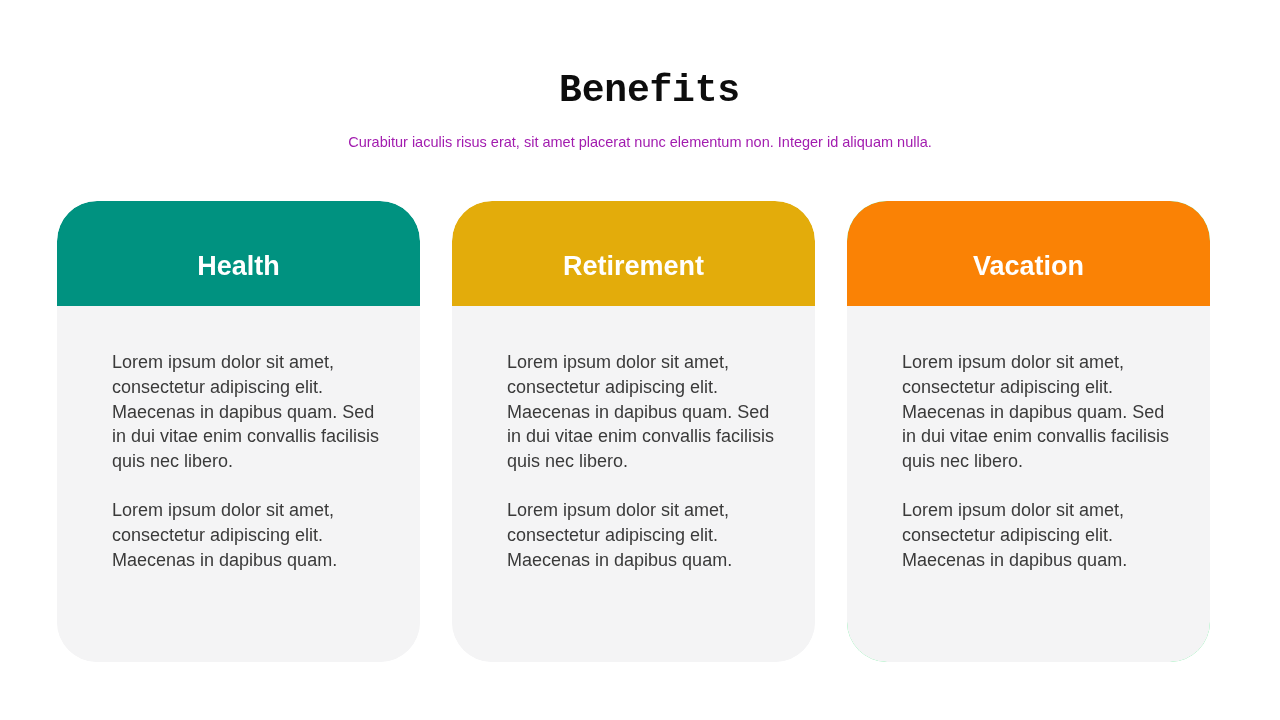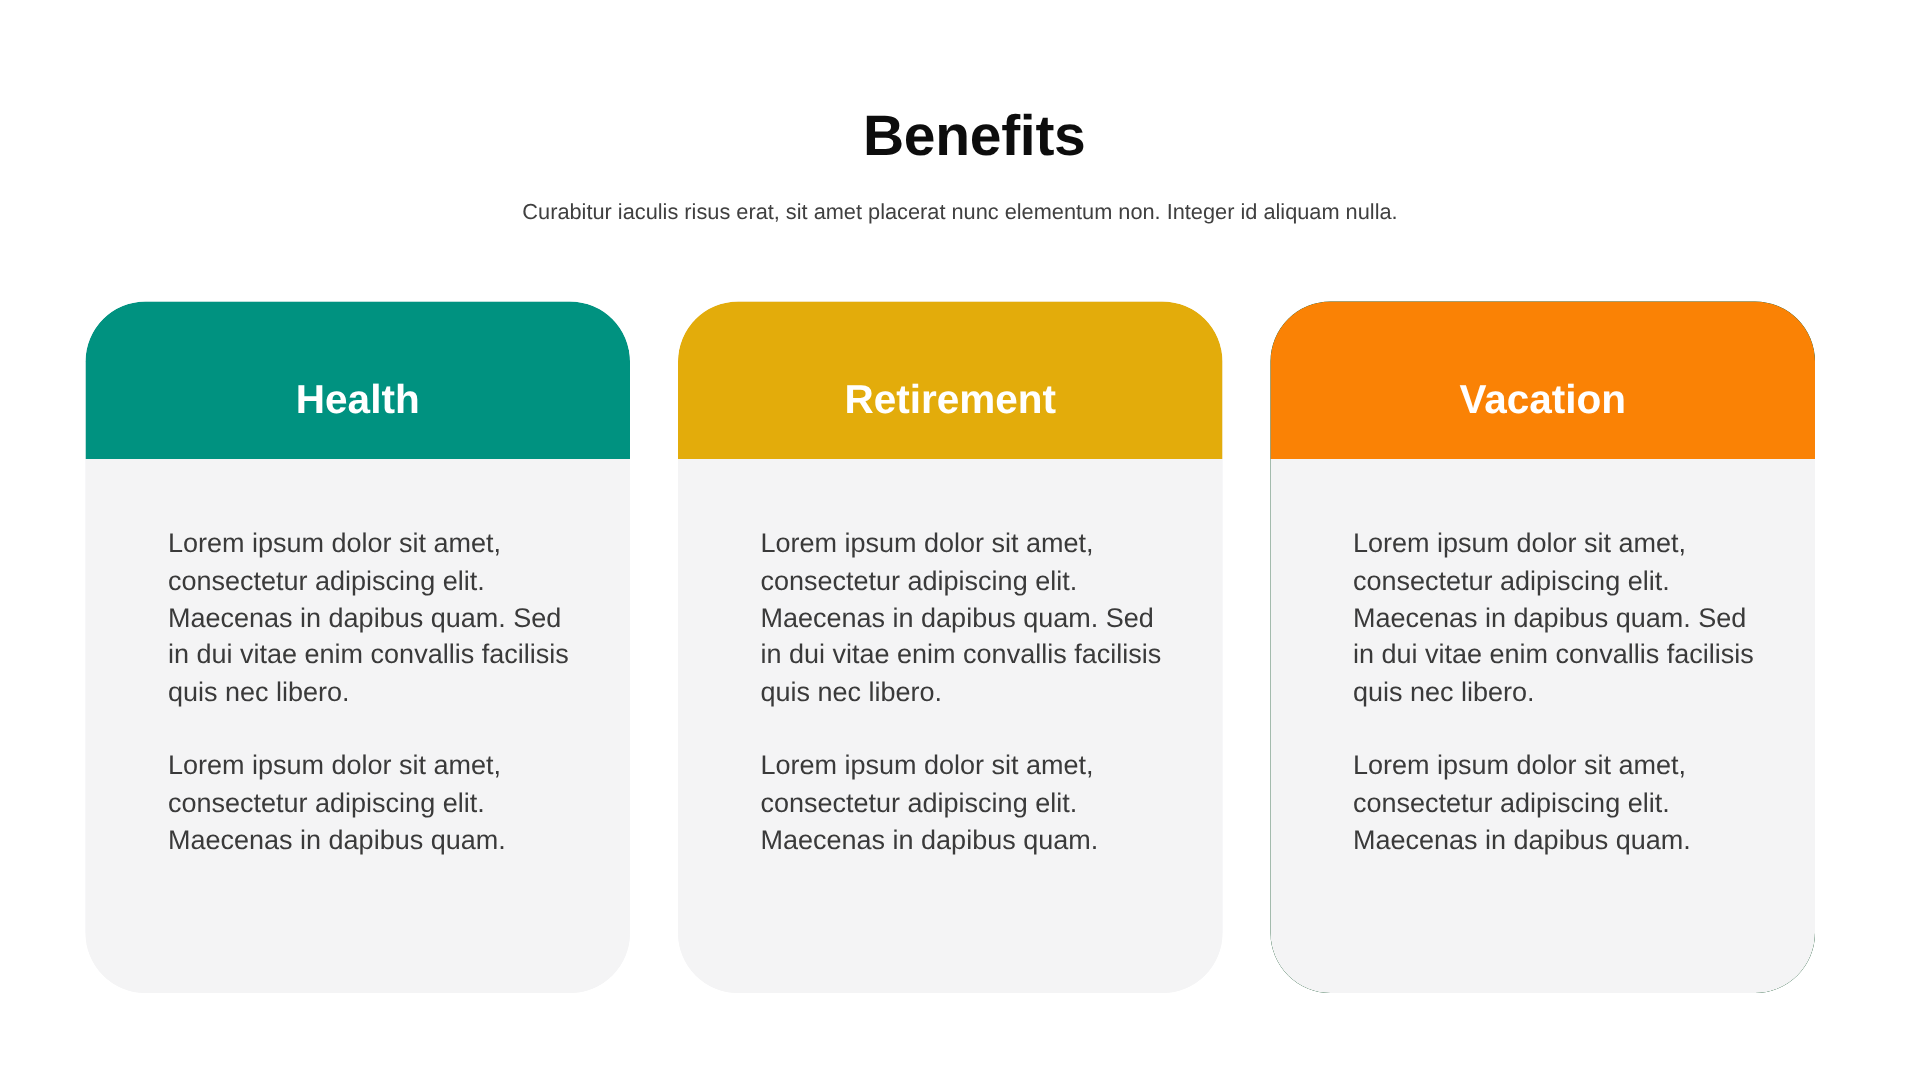--- a/index.html
+++ b/index.html
@@ -30,21 +30,21 @@
     text-align: center;
   }
 
   .slide-title {
     margin: 0;
     font-size: 38px;
     font-weight: 700;
     letter-spacing: -0.2px;
     color: #0d0d0d;
     line-height: 46px;
-    font-family: Liberation Sans, sans-serif;
+    font-family: Liberation Mono, monospace;
     padding-left: 19px;
   }
 
   .slide-subtitle {
     margin: 18px 0 0 0;
     font-size: 14.5px;
     font-weight: 400;
     color: #2e2e2e;
     line-height: 20px;
     font-family: "Liberation Sans", sans-serif;
@@ -114,21 +114,21 @@
     margin-top: 24.5px;
   }
 </style>
 </head>
 <body style="background: rgb(255, 255, 255);">
 
 <div class="slide">
 
   <div class="slide-header">
     <h1 class="slide-title" style="color: rgb(13, 13, 13);">Benefits</h1>
-    <p class="slide-subtitle" style="color: #404040;">Curabitur iaculis risus erat, sit amet placerat nunc elementum non. Integer id aliquam nulla.</p>
+    <p class="slide-subtitle" style="color: #a21caf;">Curabitur iaculis risus erat, sit amet placerat nunc elementum non. Integer id aliquam nulla.</p>
   </div>
 
   <div class="cards-row">
 
     <div class="card" style="background: rgb(244, 244, 245);">
       <div class="card-header" style="background: rgb(0, 146, 128);">
         <span class="card-header-title" style="color: rgb(255, 255, 255);">Health</span>
       </div>
       <div class="card-body" style="background: rgb(244, 244, 245);">
         <p class="card-paragraph">Lorem ipsum dolor sit amet, consectetur adipiscing elit. Maecenas in dapibus quam. Sed in dui vitae enim convallis facilisis quis nec libero.</p>
@@ -139,21 +139,21 @@
     <div class="card" style="background: rgb(244, 244, 245);">
       <div class="card-header" style="background: rgb(227, 172, 11); text-align: right;">
         <span class="card-header-title" style="color: rgb(255, 255, 255);">Retirement</span>
       </div>
       <div class="card-body" style="background: rgb(244, 244, 245);">
         <p class="card-paragraph">Lorem ipsum dolor sit amet, consectetur adipiscing elit. Maecenas in dapibus quam. Sed in dui vitae enim convallis facilisis quis nec libero.</p>
         <p class="card-paragraph">Lorem ipsum dolor sit amet, consectetur adipiscing elit. Maecenas in dapibus quam.</p>
       </div>
     </div>
 
-    <div class="card" style="background: #14532d;">
+    <div class="card" style="background: #86efac;">
       <div class="card-header" style="background: rgb(250, 130, 5);">
         <span class="card-header-title" style="color: rgb(255, 255, 255);">Vacation</span>
       </div>
       <div class="card-body" style="background: rgb(244, 244, 245);">
         <p class="card-paragraph">Lorem ipsum dolor sit amet, consectetur adipiscing elit. Maecenas in dapibus quam. Sed in dui vitae enim convallis facilisis quis nec libero.</p>
         <p class="card-paragraph">Lorem ipsum dolor sit amet, consectetur adipiscing elit. Maecenas in dapibus quam.</p>
       </div>
     </div>
 
   </div>

